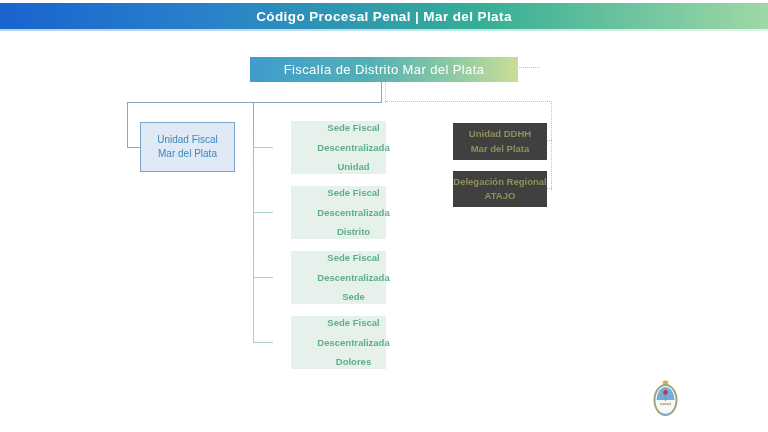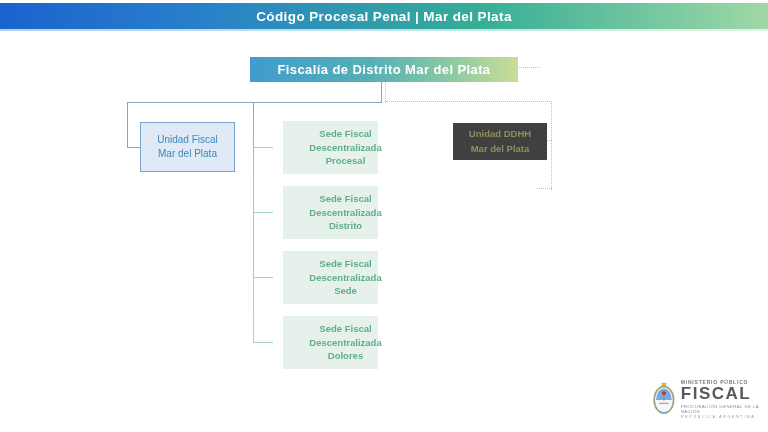--- a/index.html
+++ b/index.html
@@ -24,43 +24,43 @@
   .header-title {
     color:#ffffff; font-size:13.5px; font-weight:bold; letter-spacing:.4px;
   }
 
   
   .node-root {
     position:absolute; left:250px; top:57px; width:268px; height:25px;
     background:linear-gradient(90deg,#3f9ccd 0%,#55b0b4 45%,#8cc9a4 75%,#cadd97 100%);
     display:flex; align-items:center; justify-content:center;
   }
-  .node-root span { color:#ffffff; font-size:13px; font-weight:bold; letter-spacing:.4px; }
+  .node-root span { color:#ffffff; font-size:13px; font-weight:normal; letter-spacing:.4px; }
 
   
   .node-revisor {
     position:absolute; left:540px; top:58px; width:98px; height:21px;
     background:#f3f3d8; border:1px solid #d8d8a4;
     display:flex; align-items:center; justify-content:center;
   }
   .node-revisor span { color:#8f8f62; font-size:10px; font-weight:600; letter-spacing:.2px; }
 
   
   .node-uf {
     position:absolute; left:140px; top:122px; width:95px; height:50px;
     background:#dfeaf6; border:1px solid #7fa3c6;
     display:flex; flex-direction:column; align-items:center; justify-content:center;
   }
   .node-uf span { color:#4187b8; font-size:10px; font-weight:normal; line-height:1.4; }
 
   
   .node-sede {
-    position:absolute; left:283px; width:95px; height:53px;
+    position:absolute; left:291px; width:95px; height:53px;
     background:#e5f1ea;
-    display:flex; flex-direction:column; align-items:center; justify-content:center;padding-left:30px;
+    display:flex; flex-direction:column; align-items:center; justify-content:space-between;padding-left:30px;
   }
   .node-sede span { color:#5fae8c; font-size:9.5px; font-weight:bold; line-height:1.45; }
 
   
   .node-yellow {
     position:absolute; left:453px; width:94px;
     background:#404040;
     display:flex; flex-direction:column; align-items:center; justify-content:center;
   }
   .node-yellow span { color:#90905c; font-size:9.5px; font-weight:600; line-height:1.5; }
@@ -122,41 +122,45 @@
 
 
   <div class="node-uf">
     <span>Unidad Fiscal</span>
     <span>Mar del Plata</span>
   </div>
 
   <div class="node-sede" style="top:121px;">
     <span>Sede Fiscal</span>
     <span>Descentralizada</span>
-    <span>Procesal</span>
+    <span>Unidad</span>
   </div>
   <div class="node-sede" style="top:186px;">
     <span>Sede Fiscal</span>
     <span>Descentralizada</span>
     <span>Distrito</span>
   </div>
   <div class="node-sede" style="top:251px;">
     <span>Sede Fiscal</span>
     <span>Descentralizada</span>
     <span>Sede</span>
   </div>
   <div class="node-sede" style="top:316px;">
     <span>Sede Fiscal</span>
     <span>Descentralizada</span>
     <span>Dolores</span>
   </div>
 
   <div class="node-yellow" style="top:123px; height:37px;">
     <span>Unidad DDHH</span>
     <span>Mar del Plata</span>
+  </div>
+  <div class="node-yellow" style="top:171px; height:36px;">
+    <span>Delegación Regional</span>
+    <span>ATAJO</span>
   </div>
 
   <div class="logo">
     <svg class="logo-crest" viewBox="0 0 27 40">
 
       <g stroke="#d9a940" stroke-width="0.7">
         <line x1="13.5" y1="1" x2="13.5" y2="6"></line>
         <line x1="10" y1="2.2" x2="17" y2="5.4"></line>
         <line x1="17" y1="2.2" x2="10" y2="5.4"></line>
       </g>
@@ -167,21 +171,15 @@
       <path d="M4.5 21 a9 13 0 0 1 18 0 z" fill="#74acdf"></path>
       <path d="M4.5 21 a9 13 0 0 0 18 0 z" fill="#f5f8fa"></path>
 
       <line x1="13.5" y1="11" x2="13.5" y2="22" stroke="#7d8a95" stroke-width="1"></line>
       <path d="M11 13 q2.5 -4 5 0 l-1 2.5 h-3 z" fill="#c0392b"></path>
 
       <line x1="8" y1="25" x2="19" y2="25" stroke="#c9a981" stroke-width="1.6"></line>
 
       <path d="M9 34 q4.5 3 9 0" fill="none" stroke="#74acdf" stroke-width="1.4"></path>
     </svg>
-    <div class="logo-text">
-      <span class="logo-l1">MINISTERIO PÚBLICO</span>
-      <span class="logo-l2">FISCAL</span>
-      <span class="logo-l3">PROCURACIÓN GENERAL DE LA NACIÓN</span>
-      <span class="logo-l4">REPÚBLICA ARGENTINA</span>
-    </div>
   </div>
 
 </div>
 
 </body></html>

